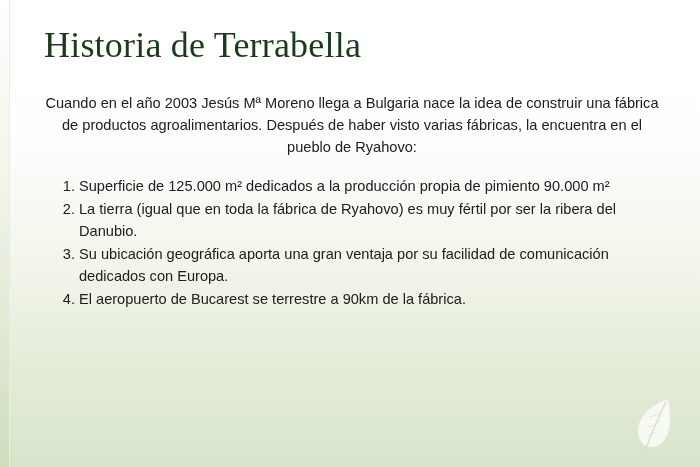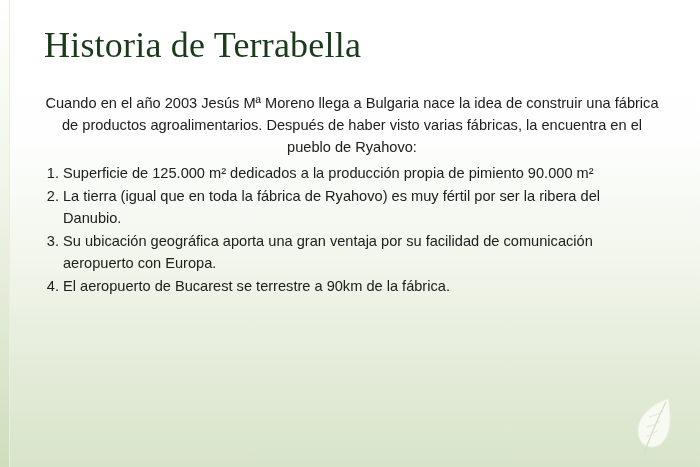--- a/index.html
+++ b/index.html
@@ -47,21 +47,21 @@
     width: 616px;
     font-size: 14.6px;
     line-height: 1.52;
     color: #20201e;
   }
   .para {
     margin: 0 0 3px 0;
     text-align: center;
   }
   ol.points {
-    margin: 0;
+    margin: 16px;
     padding: 0;
     list-style: none;
     counter-reset: pt;
   }
   ol.points li {
     position: relative;
     padding-left: 19px;
     margin-bottom: 1px;
     counter-increment: pt;
   }
@@ -90,21 +90,21 @@
 
   <div class="left-edge"></div>
 
   <h1 class="title">Historia de Terrabella</h1>
 
   <div class="body-text">
     <p class="para">Cuando en el año 2003 Jesús Mª Moreno llega a Bulgaria nace la idea de construir una fábrica de productos agroalimentarios. Después de haber visto varias fábricas, la encuentra en el pueblo de Ryahovo:</p>
     <ol class="points">
       <li>Superficie de 125.000 m² dedicados a la producción propia de pimiento 90.000 m²</li>
       <li>La tierra (igual que en toda la fábrica de Ryahovo) es muy fértil por ser la ribera del Danubio.</li>
-      <li>Su ubicación geográfica aporta una gran ventaja por su facilidad de comunicación aeropuerto con Europa.</li>
+      <li>Su ubicación geográfica aporta una gran ventaja por su facilidad de comunicación dedicados con Europa.</li>
       <li>El aeropuerto de Bucarest se terrestre a 90km de la fábrica.</li>
     </ol>
   </div>
 
   <div class="leaf">
     <svg width="44" height="58" viewBox="0 0 44 58" xmlns="http://www.w3.org/2000/svg">
       <path d="M38 2 C20 8, 8 20, 8 34 C8 44, 14 50, 22 50 C34 50, 41 36, 40 18 C39.7 11, 39 6, 38 2 Z" fill="#f7f9f3" stroke="#eaf0e2" stroke-width="1"></path>
       <path d="M36 5 C28 20, 22 36, 14 56" fill="none" stroke="#d6e2c6" stroke-width="1.4"></path>
       <path d="M33 14 C28 17, 24 19, 19 20" fill="none" stroke="#dfe8d2" stroke-width="1"></path>
       <path d="M30 24 C26 27, 22 29, 17 30" fill="none" stroke="#dfe8d2" stroke-width="1"></path>

